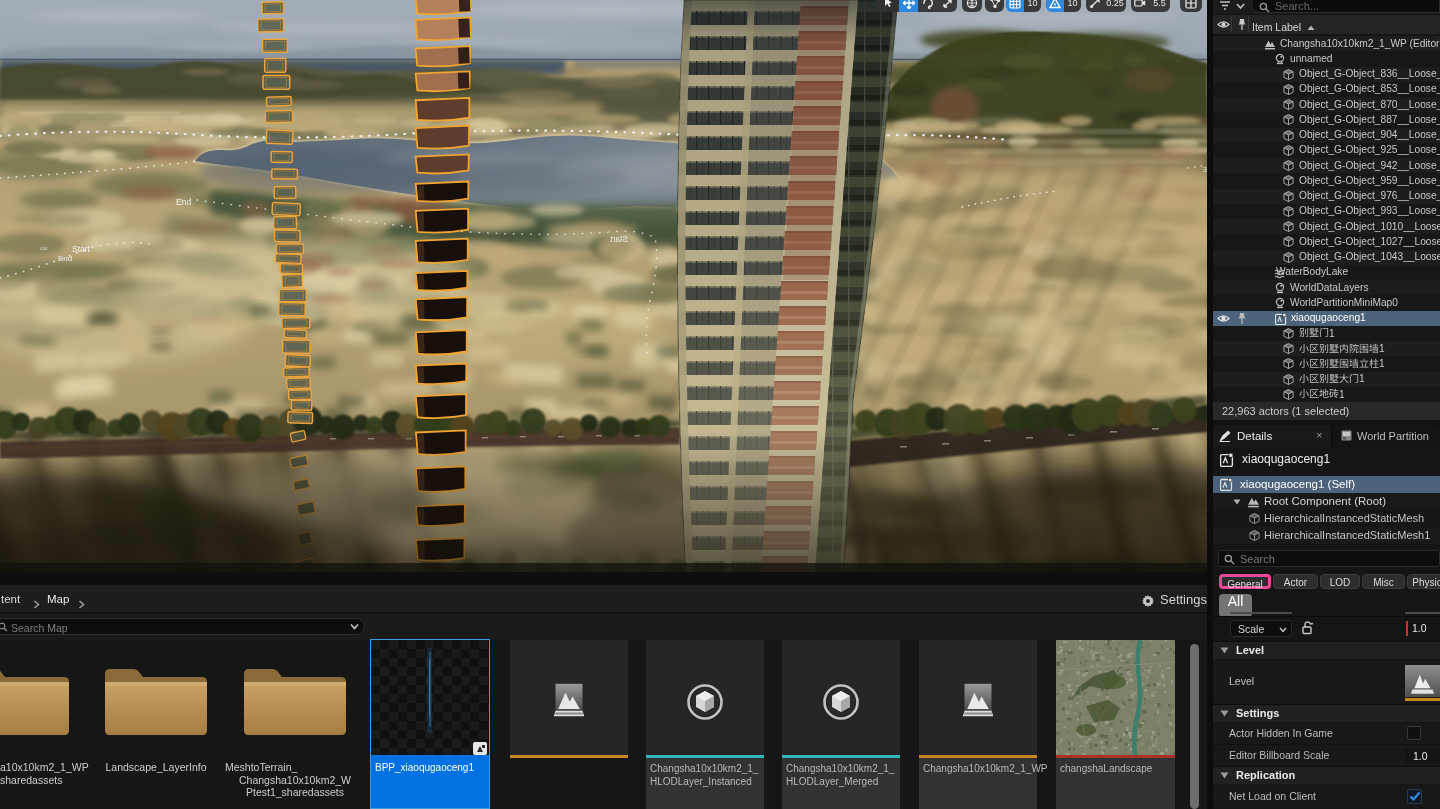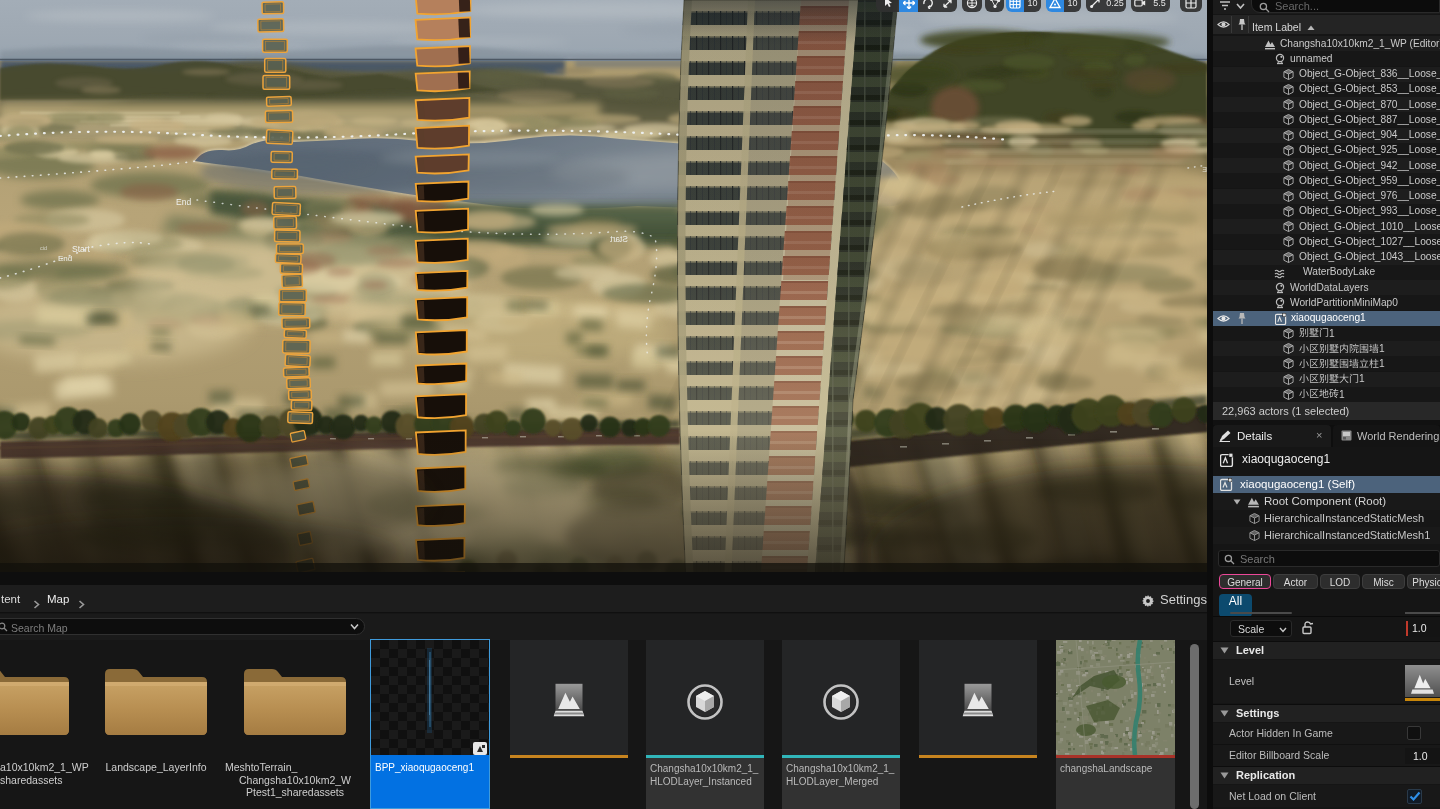--- a/index.html
+++ b/index.html
@@ -1514,20 +1514,23 @@
                 <stop offset="1" stop-color="#4a4a4a"></stop>
               </linearGradient>
             </defs>
             <rect x="2" y="2" width="30" height="30" fill="url(#mg)"></rect>
             <path d="M5,30 L13,12 L18,22 L21,16 L29,30 Z" fill="#e8e8e8"></path>
             <path d="M2,32 L32,32 L34,38 L0,38 Z" fill="#dedede"></path>
             <path d="M2,34 L32,34 L33,36 L1,36 Z" fill="#8a8a8a"></path>
           </svg></div>
       </div>
       <div style="position:absolute;left:919px;top:170px;width:118px;height:3px;background:#c7841f"></div>
+      <div style="position:absolute;left:919px;top:173px;width:118px;height:51px;background:#323232">
+        <div style="position:absolute;left:4px;top:5px;font-size:10px;color:#b9b9b9;white-space:nowrap">Changsha10x10km2_1_WP</div>
+      </div>
       <div style="position:absolute;left:1056px;top:55px;width:119px;height:115px;overflow:hidden"><svg width="119" height="115">
           <rect width="119" height="115" fill="#7d8168"></rect>
           <rect x="53" y="63" width="2.9" height="3.6" fill="#9b9b8c"></rect>
           <rect x="21" y="92" width="3.4" height="3.5" fill="#9b9b8c"></rect>
           <rect x="9" y="33" width="3.1" height="3.7" fill="#767a60"></rect>
           <rect x="75" y="68" width="4.4" height="3.1" fill="#82836c"></rect>
           <rect x="72" y="16" width="4.0" height="1.7" fill="#878a74"></rect>
           <rect x="2" y="101" width="3.8" height="2.3" fill="#878a74"></rect>
           <rect x="70" y="21" width="3.4" height="2.7" fill="#6a7152"></rect>
           <rect x="78" y="52" width="2.7" height="2.9" fill="#979788"></rect>
@@ -2088,21 +2091,21 @@
       <svg style="position:absolute;left:76px;top:251.5px" width="11" height="11" viewBox="0 0 12 12">
         <path d="M6,0.5 L11,3 L11,9 L6,11.5 L1,9 L1,3 Z" fill="none" stroke="#b0b0b0" stroke-width="1"></path>
         <path d="M1,3 L6,5.5 L11,3 M6,5.5 L6,11.5" stroke="#b0b0b0" stroke-width="1" fill="none"></path>
         <path d="M6,0.5 L11,3 L6,5.5 L1,3 Z" fill="#b0b0b0" opacity="0.55"></path>
       </svg>
       <div style="position:absolute;left:92px;top:251.0px;font-size:10.2px;color:#c9c9c9;white-space:nowrap">Object_G-Object_1043__Loose_M</div>
       <div style="position:absolute;left:6px;top:264.8px;width:227px;height:15.25px;background:#171717"></div>
       <svg style="position:absolute;left:67px;top:266.75px" width="12" height="12" viewBox="0 0 12 12">
         <path d="M1,4 Q2.5,2.5 4,4 Q5.5,5.5 7,4 Q8.5,2.5 10,4 M1,7 Q2.5,5.5 4,7 Q5.5,8.5 7,7 Q8.5,5.5 10,7 M1,10 Q2.5,8.5 4,10 Q5.5,11.5 7,10 Q8.5,8.5 10,10" stroke="#bababa" stroke-width="1.1" fill="none"></path>
       </svg>
-      <div style="position:absolute;left:96px;top:266.2px;font-size:10.2px;color:#c9c9c9;white-space:nowrap">WaterBodyLake</div>
+      <div style="position:absolute;left:69px;top:266.2px;font-size:10.2px;color:#c9c9c9;white-space:nowrap">WaterBodyLake</div>
       <div style="position:absolute;left:6px;top:280.0px;width:227px;height:15.25px;background:#1d1d1d"></div>
       <svg style="position:absolute;left:67px;top:282.0px" width="12" height="12" viewBox="0 0 12 12">
         <circle cx="6" cy="5" r="3.6" fill="none" stroke="#bababa" stroke-width="1.2"></circle>
         <circle cx="7.4" cy="3.8" r="1.1" fill="#bababa"></circle>
         <path d="M3,10.5 L9,10.5" stroke="#bababa" stroke-width="1.3"></path>
         <path d="M4.5,8 L4,10.5 M7.5,8 L8,10.5" stroke="#bababa" stroke-width="1"></path>
       </svg>
       <div style="position:absolute;left:83px;top:281.5px;font-size:10.2px;color:#c9c9c9;white-space:nowrap">WorldDataLayers</div>
       <div style="position:absolute;left:6px;top:295.2px;width:227px;height:15.25px;background:#171717"></div>
       <svg style="position:absolute;left:67px;top:297.25px" width="12" height="12" viewBox="0 0 12 12">
@@ -2215,21 +2218,21 @@
       <path d="M0.5,11.5 L11,11.5" stroke="#e0e0e0" stroke-width="1"></path>
     </svg>
     <div style="position:absolute;left:1237px;top:430px;font-size:11.5px;color:#ececec">Details</div>
     <div style="position:absolute;left:1316px;top:429px;font-size:11px;color:#9a9a9a">×</div>
     <div style="position:absolute;left:1333px;top:425px;width:107px;height:22px;background:#141414;border-radius:4px 4px 0 0"></div>
     <svg style="position:absolute;left:1341px;top:430px" width="11" height="11" viewBox="0 0 11 11">
       <rect x="0.5" y="0.5" width="10" height="10" rx="1" fill="#8a8a8a"></rect>
       <rect x="2" y="2" width="7" height="4" fill="#c8c8c8"></rect>
       <rect x="2" y="7" width="3" height="2.5" fill="#5a5a5a"></rect>
     </svg>
-    <div style="position:absolute;left:1357px;top:430px;font-size:11px;color:#bdbdbd">World Rendering</div>
+    <div style="position:absolute;left:1357px;top:430px;font-size:11px;color:#bdbdbd">World Partition</div>
     <svg style="position:absolute;left:1220px;top:453px" width="14" height="14" viewBox="0 0 13 13">
       <rect x="0.5" y="1.5" width="11" height="11" rx="1.5" fill="none" stroke="#e2e2e2" stroke-width="1.3"></rect>
       <rect x="8" y="0" width="4" height="4" fill="#151515"></rect>
       <rect x="8.6" y="0.6" width="3" height="3" fill="#e2e2e2"></rect>
       <path d="M3,9.5 L5,4.5 L7,9.5" stroke="#e2e2e2" stroke-width="1.2" fill="none"></path>
     </svg>
     <div style="position:absolute;left:1242px;top:453px;font-size:12px;color:#ededed">xiaoqugaoceng1</div>
     <div style="position:absolute;left:1213px;top:476px;width:227px;height:17px;background:#4c637c"></div>
     <svg style="position:absolute;left:1220px;top:478px" width="13" height="13" viewBox="0 0 13 13">
       <rect x="0.5" y="1.5" width="11" height="11" rx="1.5" fill="none" stroke="#e2e2e2" stroke-width="1.3"></rect>
@@ -2260,26 +2263,26 @@
       <path d="M1,3 L6,5.5 L11,3 M6,5.5 L6,11.5" stroke="#9a9a9a" stroke-width="1" fill="none"></path>
       <path d="M6,0.5 L11,3 L6,5.5 L1,3 Z" fill="#9a9a9a" opacity="0.55"></path>
     </svg>
     <div style="position:absolute;left:1264px;top:529px;font-size:11px;color:#c5c5c5;white-space:nowrap">HierarchicalInstancedStaticMesh1</div>
     <div style="position:absolute;left:1218px;top:550px;width:222px;height:17px;background:#0d0d0d;border:1px solid #2a2a2a;border-radius:3px"></div>
     <svg style="position:absolute;left:1224px;top:554px" width="11" height="11" viewBox="0 0 11 11">
       <circle cx="4.4" cy="4.4" r="3.1" stroke="#9a9a9a" stroke-width="1.3" fill="none"></circle>
       <path d="M6.8,6.8 L10,10" stroke="#9a9a9a" stroke-width="1.3"></path>
     </svg>
     <div style="position:absolute;left:1240px;top:553px;font-size:11px;color:#787878">Search</div>
-    <div style="position:absolute;left:1219px;top:574px;width:52px;height:15px;background:#2d2d2d;border:1px solid #ec4899;border-radius:4px;text-align:center;font-size:10px;color:#dcdcdc;line-height:15px">General</div>
+    <div style="position:absolute;left:1219px;top:574px;width:52px;height:15px;background:#2d2d2d;border:3px solid #ec4899;border-radius:4px;text-align:center;font-size:10px;color:#dcdcdc;line-height:15px">General</div>
     <div style="position:absolute;left:1273px;top:574px;width:45px;height:15px;background:#2d2d2d;border:1px solid #3d3d3d;border-radius:4px;text-align:center;font-size:10px;color:#dcdcdc;line-height:15px">Actor</div>
     <div style="position:absolute;left:1320px;top:574px;width:40px;height:15px;background:#2d2d2d;border:1px solid #3d3d3d;border-radius:4px;text-align:center;font-size:10px;color:#dcdcdc;line-height:15px">LOD</div>
     <div style="position:absolute;left:1362px;top:574px;width:43px;height:15px;background:#2d2d2d;border:1px solid #3d3d3d;border-radius:4px;text-align:center;font-size:10px;color:#dcdcdc;line-height:15px">Misc</div>
     <div style="position:absolute;left:1407px;top:574px;width:40px;height:15px;background:#2d2d2d;border:1px solid #3d3d3d;border-radius:4px;text-align:center;font-size:10px;color:#dcdcdc;line-height:15px">Physic</div>
-    <div style="position:absolute;left:1219px;top:594px;width:33px;height:23px;background:#0c4a6e;border-radius:4px;text-align:center;font-size:12px;color:#fff;line-height:15px">All</div>
+    <div style="position:absolute;left:1219px;top:594px;width:33px;height:23px;background:#737373;border-radius:4px;text-align:center;font-size:14px;color:#fff;line-height:15px">All</div>
     <div style="position:absolute;left:1230px;top:612px;width:62px;height:2px;background:#4a4a4a;border-radius:2px"></div>
     <div style="position:absolute;left:1405px;top:612px;width:35px;height:2px;background:#4a4a4a"></div>
     <div style="position:absolute;left:1213px;top:616px;width:227px;height:1px;background:#0a0a0a"></div>
     <div style="position:absolute;left:1230px;top:620px;width:62px;height:17px;background:#0d0d0d;border:1px solid #2a2a2a;border-radius:3px"></div>
     <div style="position:absolute;left:1238px;top:623px;font-size:10.5px;color:#d8d8d8">Scale</div>
     <svg style="position:absolute;left:1279px;top:627px" width="8" height="6" viewBox="0 0 8 6">
       <path d="M1,1 L4,4.5 L7,1" stroke="#c8c8c8" stroke-width="1.4" fill="none"></path>
     </svg>
     <svg style="position:absolute;left:1302px;top:621px" width="12" height="14" viewBox="0 0 12 14">
       <rect x="1" y="6" width="8" height="6.5" rx="1" fill="none" stroke="#c8c8c8" stroke-width="1.4"></rect>

